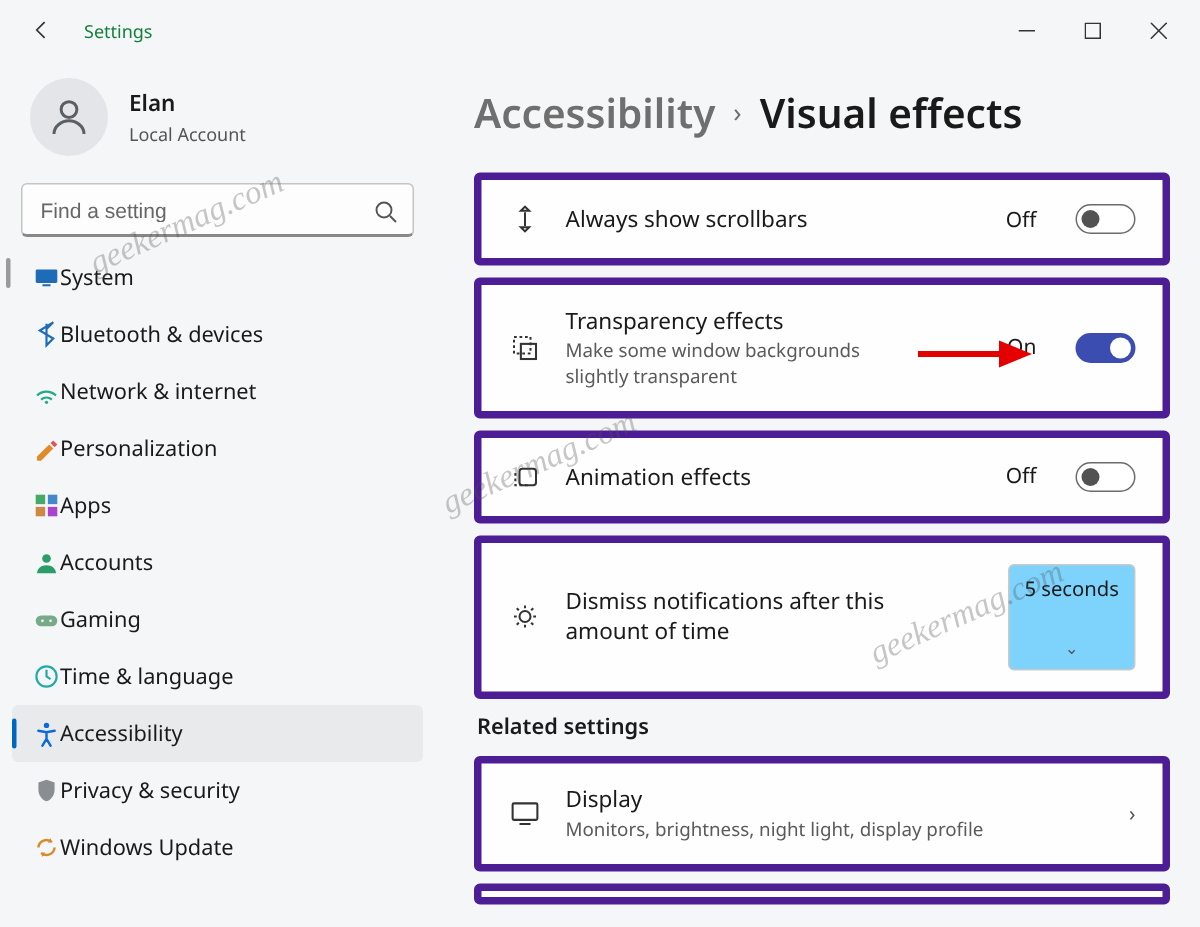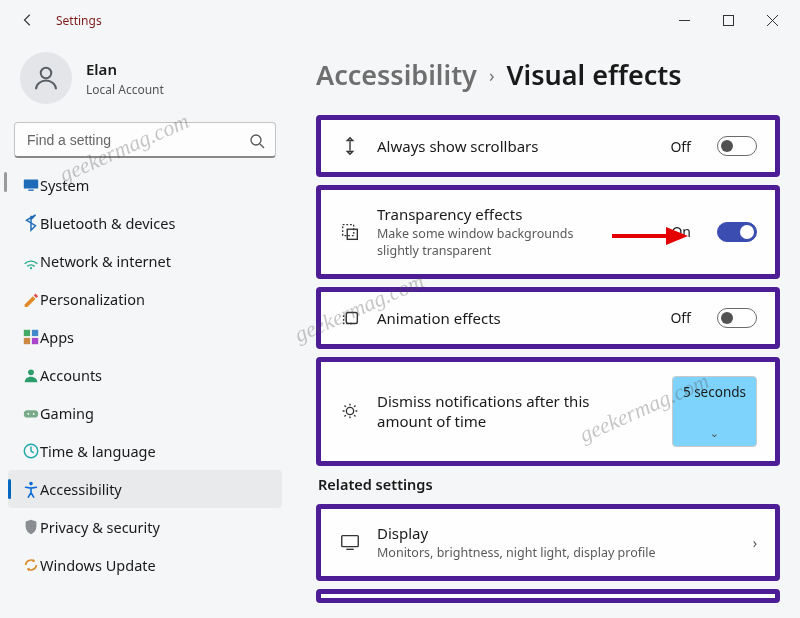--- a/index.html
+++ b/index.html
@@ -20,21 +20,21 @@
     display: flex;
     align-items: center;
     padding: 0 6px 0 8px;
   }
   .titlebar .back {
     width: 40px; height: 40px;
     display: flex; align-items: center; justify-content: center;
     font-size: 15px; color: #3a3a3a;
   }
   .titlebar .title {
-    font-size: 12px; color: #7f1d1d; margin-left: 8px;
+    font-size: 12px; color: #15803d; margin-left: 8px;
   }
   .titlebar .spacer { flex: 1; }
   .titlebar .winbtn {
     width: 44px; height: 40px;
     display: flex; align-items: center; justify-content: center;
   }
   .titlebar .winbtn svg { stroke: #333; stroke-width: 1; fill: none; }
 
   
   .left {

